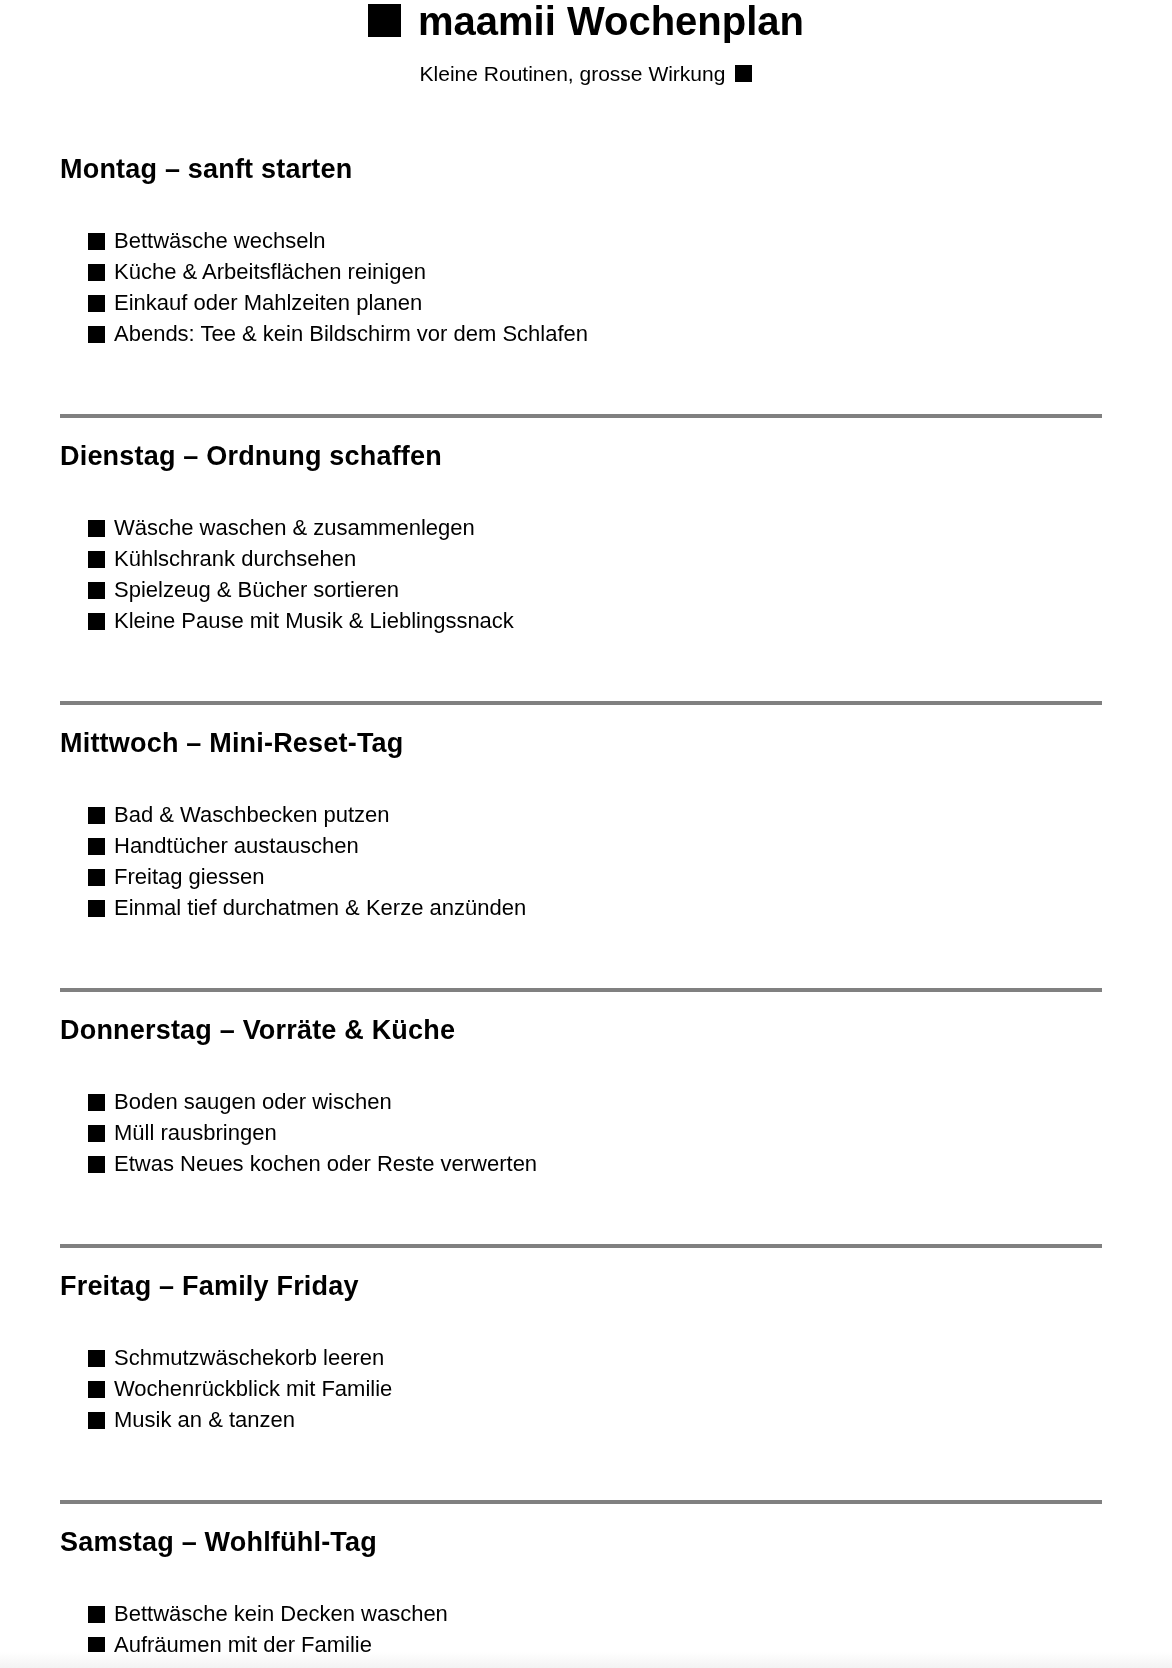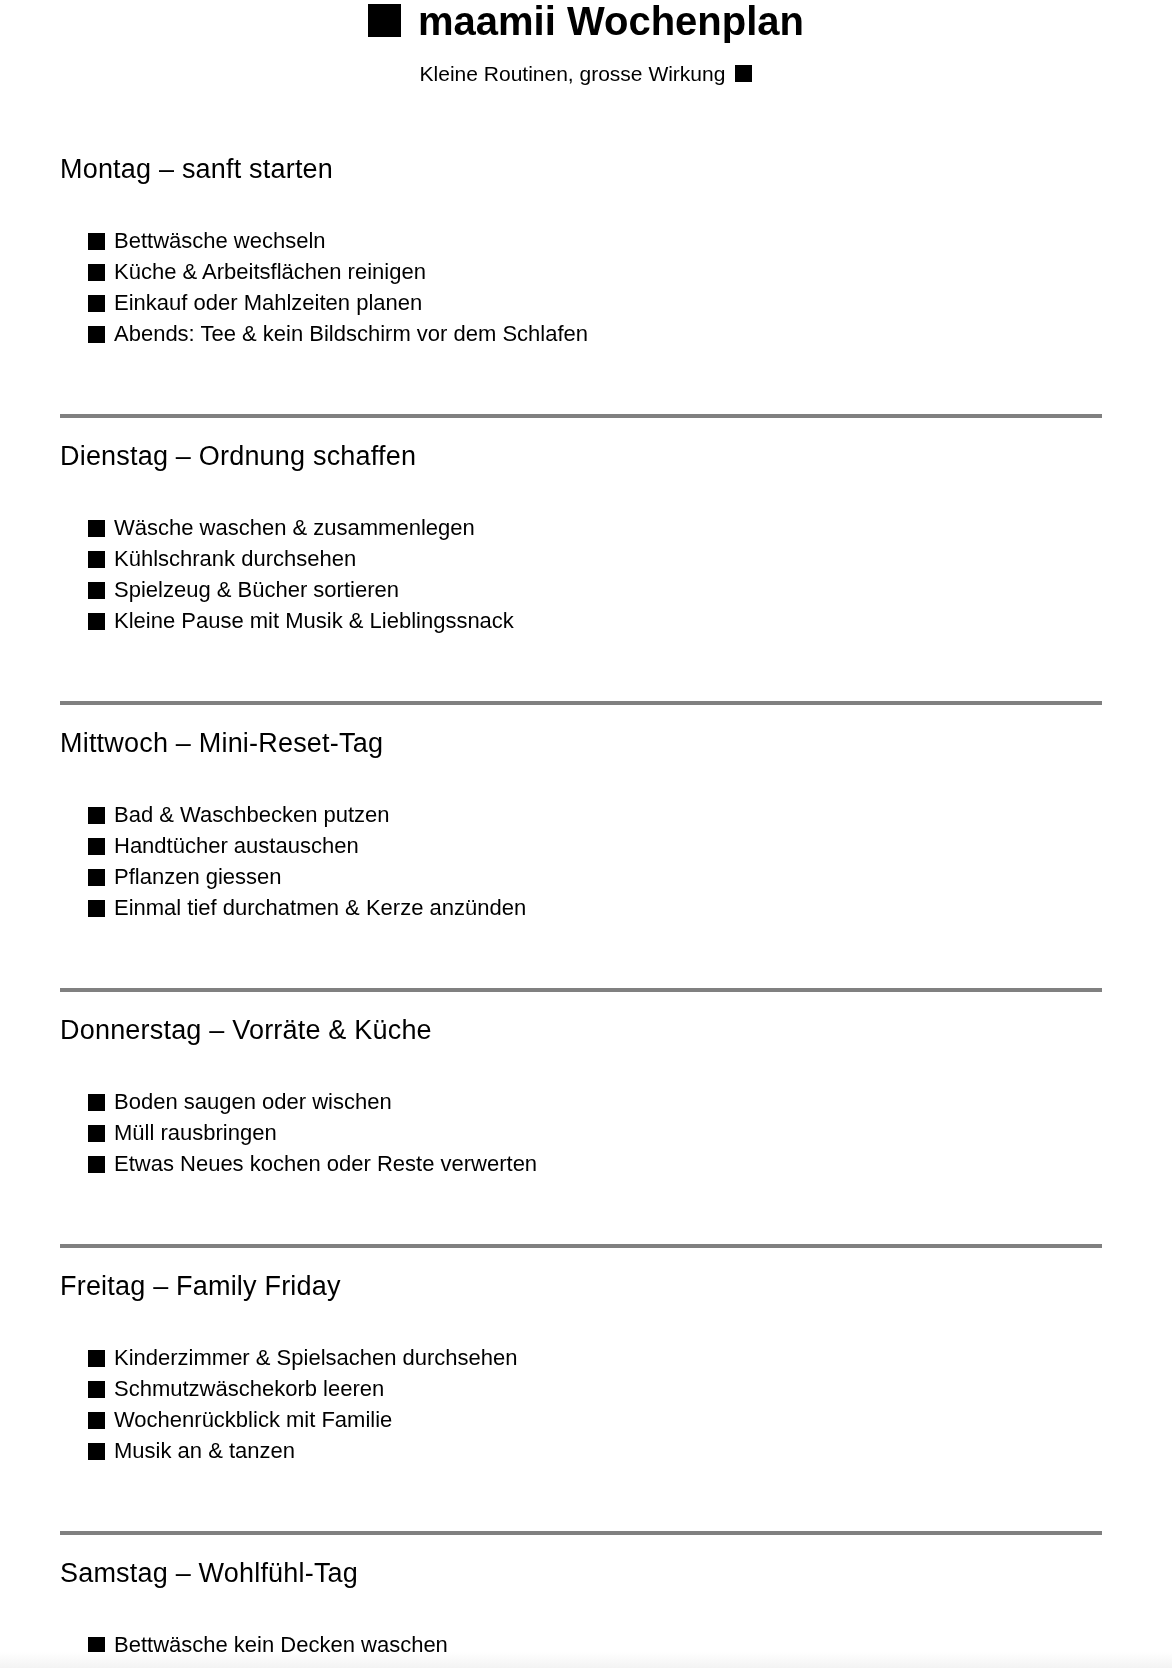--- a/index.html
+++ b/index.html
@@ -25,21 +25,21 @@
   .doc-subtitle { margin-top: 20px; font-size: 21px; line-height: 23px; }
   .doc-subtitle .sq {
     display: inline-block; width: 17px; height: 17px;
     background: #000; margin-left: 10px; vertical-align: -1px;
   }
 
   
   .content { margin: 70px 70px 0 60px; }
 
   .day-section h2 {
-    font-size: 27px; font-weight: normal; line-height: 28px;
+    font-size: 27px; font-weight: bold; line-height: 28px;
     margin-bottom: 5px; letter-spacing: 0.2px;
   }
   .task-list { list-style: none; padding-left: 28px; margin-top: 47px; }
   .task-item {
     display: flex; align-items: center;
     font-size: 22px; line-height: 22px;
     margin-top: 9px;
   }
   .task-item .bullet {
     flex: 0 0 auto;
@@ -121,21 +121,21 @@
           <li class="task-item">
             <span class="bullet"></span>
             <span class="task-text">Bad &amp; Waschbecken putzen</span>
           </li>
           <li class="task-item">
             <span class="bullet"></span>
             <span class="task-text">Handtücher austauschen</span>
           </li>
           <li class="task-item">
             <span class="bullet"></span>
-            <span class="task-text">Pflanzen giessen</span>
+            <span class="task-text">Freitag giessen</span>
           </li>
           <li class="task-item">
             <span class="bullet"></span>
             <span class="task-text">Einmal tief durchatmen &amp; Kerze anzünden</span>
           </li>
         </ul>
       <hr class="divider">
     </section>
 
     <section class="day-section">
@@ -153,24 +153,20 @@
             <span class="bullet"></span>
             <span class="task-text">Etwas Neues kochen oder Reste verwerten</span>
           </li>
         </ul>
       <hr class="divider">
     </section>
 
     <section class="day-section">
       <h2 class="day-heading">Freitag – Family Friday</h2>
       <ul class="task-list">
-          <li class="task-item">
-            <span class="bullet"></span>
-            <span class="task-text">Kinderzimmer &amp; Spielsachen durchsehen</span>
-          </li>
           <li class="task-item">
             <span class="bullet"></span>
             <span class="task-text">Schmutzwäschekorb leeren</span>
           </li>
           <li class="task-item">
             <span class="bullet"></span>
             <span class="task-text">Wochenrückblick mit Familie</span>
           </li>
           <li class="task-item">
             <span class="bullet"></span>

